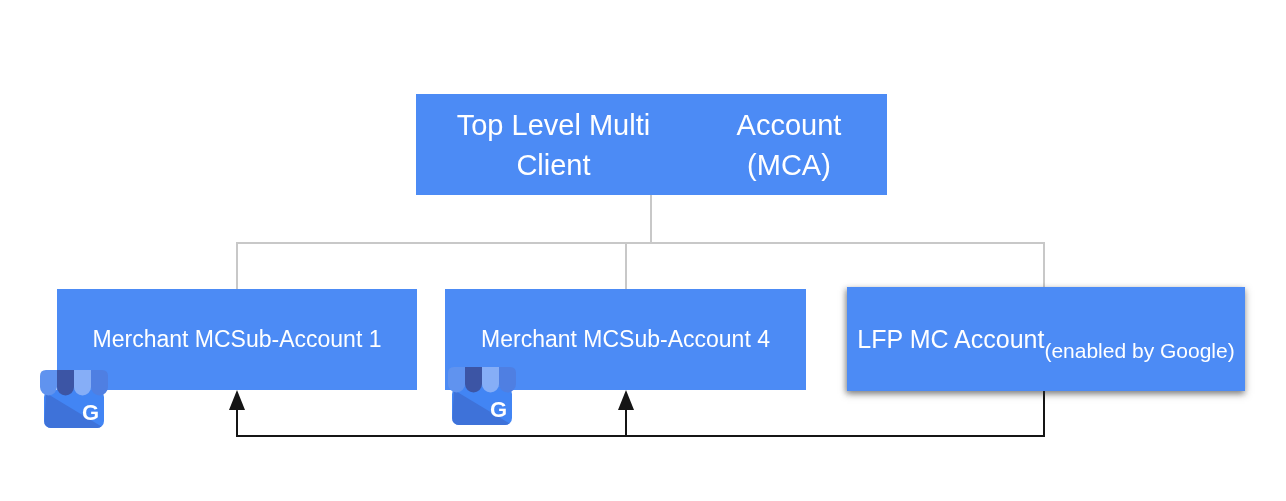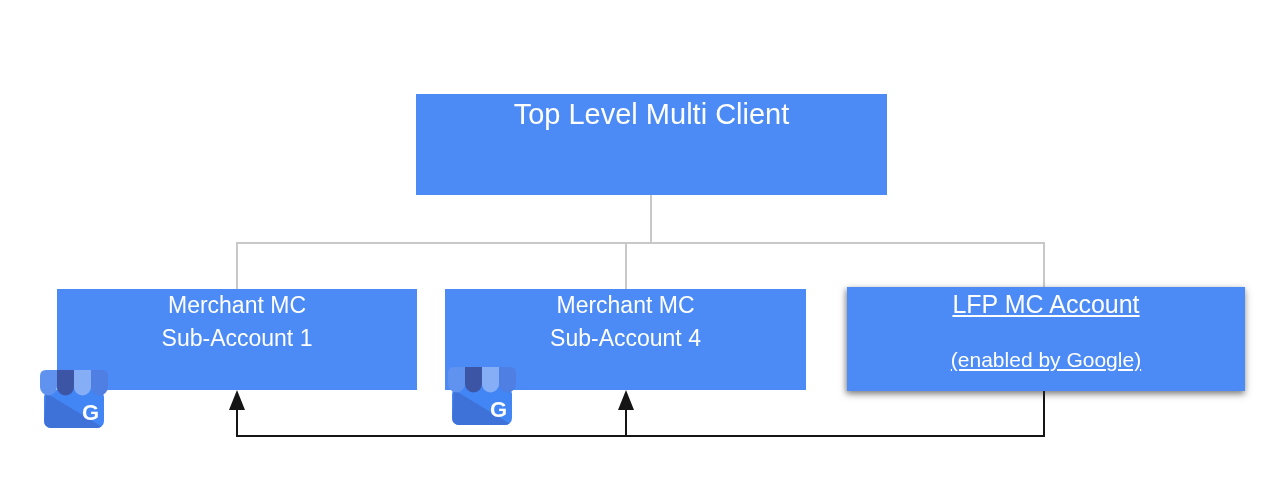--- a/index.html
+++ b/index.html
@@ -2,30 +2,29 @@
 <html><head>
 <meta charset="utf-8">
 <style>
   html,body{margin:0;padding:0;background:#ffffff;}
   .canvas{
     position:relative;width:1286px;height:501px;background:#ffffff;overflow:hidden;
     font-family:"Liberation Sans",sans-serif;
   }
   .node{
     position:absolute;background:#4C8BF5;color:#ffffff;
-    display:flex;flex-direction:column;align-items:center;
+    display:flex;flex-direction:row;align-items:center;justify-content:center;
     text-align:center;
   }
   .node-root{left:416px;top:94px;width:471px;height:101px;font-size:29px;line-height:40px;}
   .node-sub1{left:57px;top:289px;width:360px;height:101px;font-size:23px;line-height:33px;}
   .node-sub2{left:445px;top:289px;width:361px;height:101px;font-size:23px;line-height:33px;}
   .node-lfp{
     left:847px;top:287px;width:398px;height:104px;
     box-shadow:0 3px 7px rgba(50,50,50,.5), -2px 2px 5px rgba(50,50,50,.25);
-    text-decoration:underline;
   }
   .lfp-line1{font-size:25px;line-height:34px;}
   .lfp-line2{font-size:21px;line-height:30px;margin-top:24px;}
   .line{position:absolute;}
   .gray{background:#c8c8c8;}
   .black{background:#151515;}
   .arrowhead{
     position:absolute;width:0;height:0;
     border-left:8px solid transparent;border-right:8px solid transparent;
     border-bottom:20px solid #151515;
@@ -45,20 +44,21 @@
 
   <div class="line black" style="left:1043px;top:391px;width:2px;height:46px"></div>
   <div class="line black" style="left:236px;top:435px;width:809px;height:2px"></div>
   <div class="line black" style="left:236px;top:408px;width:2px;height:28px"></div>
   <div class="line black" style="left:625px;top:408px;width:2px;height:28px"></div>
   <div class="arrowhead" style="left:229px;top:390px"></div>
   <div class="arrowhead" style="left:618px;top:390px"></div>
 
   <div class="node node-root">
     <div>Top Level Multi Client</div>
+    <div>Account (MCA)</div>
   </div>
 
   <div class="node node-sub1">
     <div>Merchant MC</div>
     <div>Sub-Account 1</div>
   </div>
 
   <div class="node node-sub2">
     <div>Merchant MC</div>
     <div>Sub-Account 4</div>

